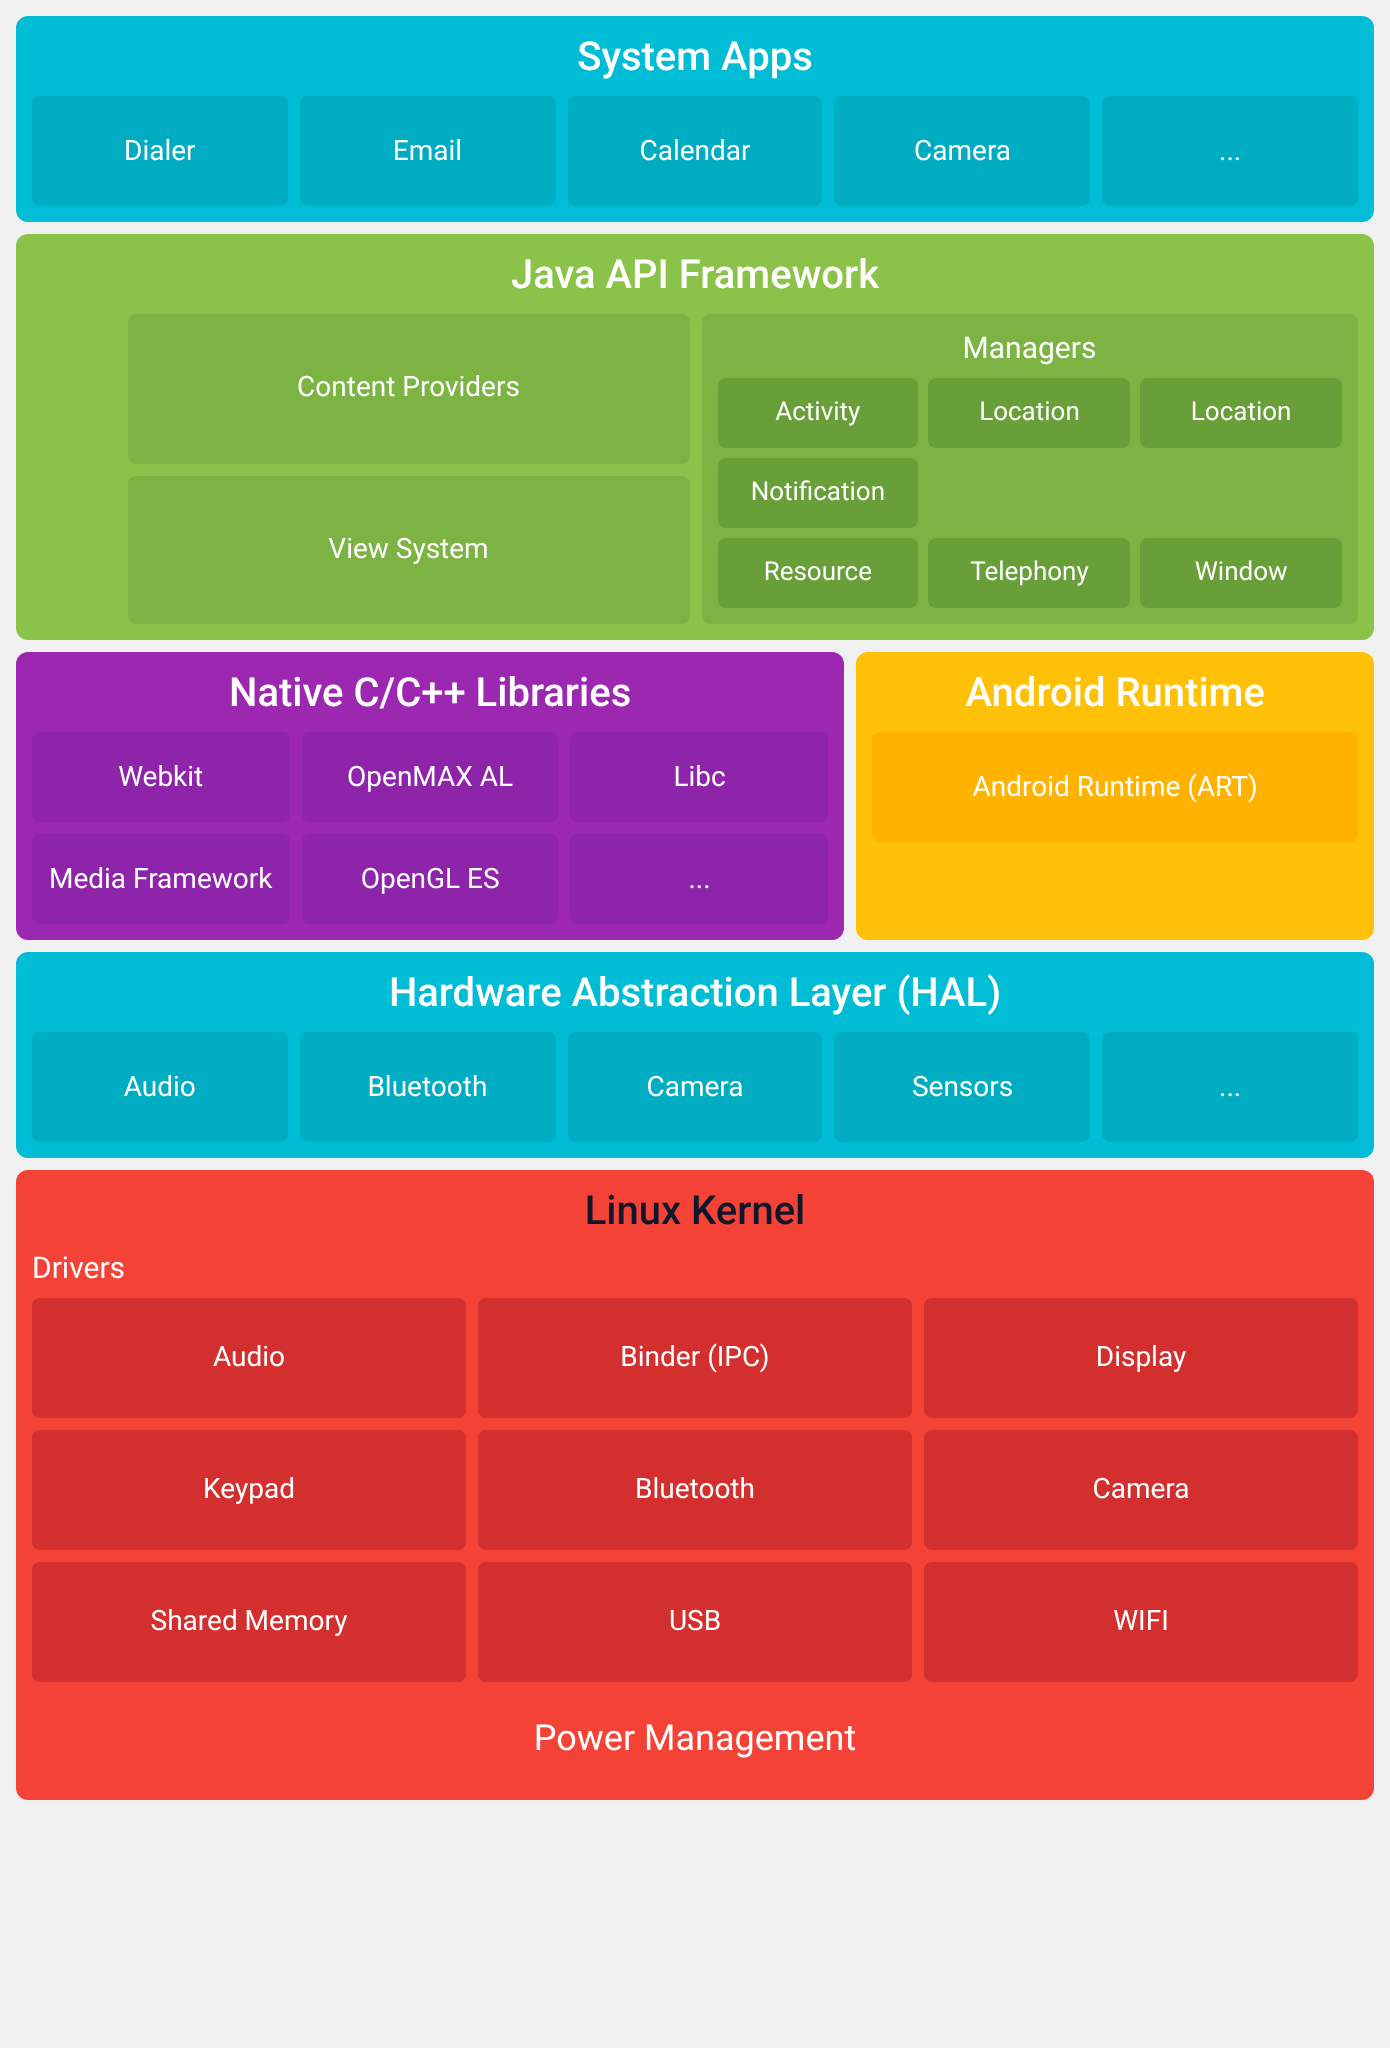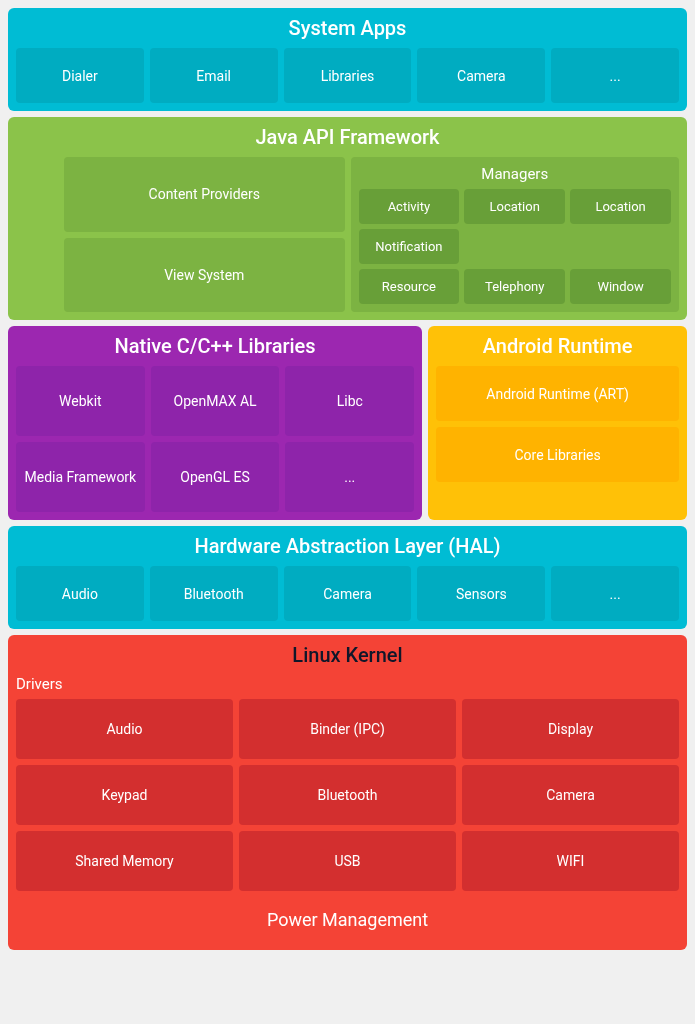--- a/index.html
+++ b/index.html
@@ -116,21 +116,21 @@
       grid-template-columns: 1.6fr 1fr;
       gap: 6px;
     }
 
     
     .native {
       background-color: #9c27b0;
     }
     .native .cell {
       background-color: #8e24aa;
-      height: 70px;
+      height: 45px;
     }
     .native .cells-grid {
       display: grid;
       grid-template-columns: repeat(3, 1fr);
       gap: 6px;
     }
 
     
     .android-runtime {
       background-color: #ffc107;
@@ -199,21 +199,21 @@
     }
   </style>
 </head>
 <body>
 
 <div class="section system-apps">
   <div class="section-title">System Apps</div>
   <div class="cells-row">
     <div class="cell">Dialer</div>
     <div class="cell">Email</div>
-    <div class="cell">Libraries</div>
+    <div class="cell">Calendar</div>
     <div class="cell">Camera</div>
     <div class="cell">...</div>
   </div>
 </div>
 
 <div class="section java-api">
   <div class="section-title">Java API Framework</div>
   <div class="inner-grid">
     <div class="left-col">
       <div class="left-cell">Content Providers</div>
@@ -247,21 +247,20 @@
       <div class="cell">Media Framework</div>
       <div class="cell">OpenGL ES</div>
       <div class="cell">...</div>
     </div>
   </div>
 
   <div class="android-runtime">
     <div class="section-title">Android Runtime</div>
     <div class="cells-col">
       <div class="cell">Android Runtime (ART)</div>
-      <div class="cell">Core Libraries</div>
     </div>
   </div>
 
 </div>
 
 <div class="section hal">
   <div class="section-title">Hardware Abstraction Layer (HAL)</div>
   <div class="cells-row">
     <div class="cell">Audio</div>
     <div class="cell">Bluetooth</div>

